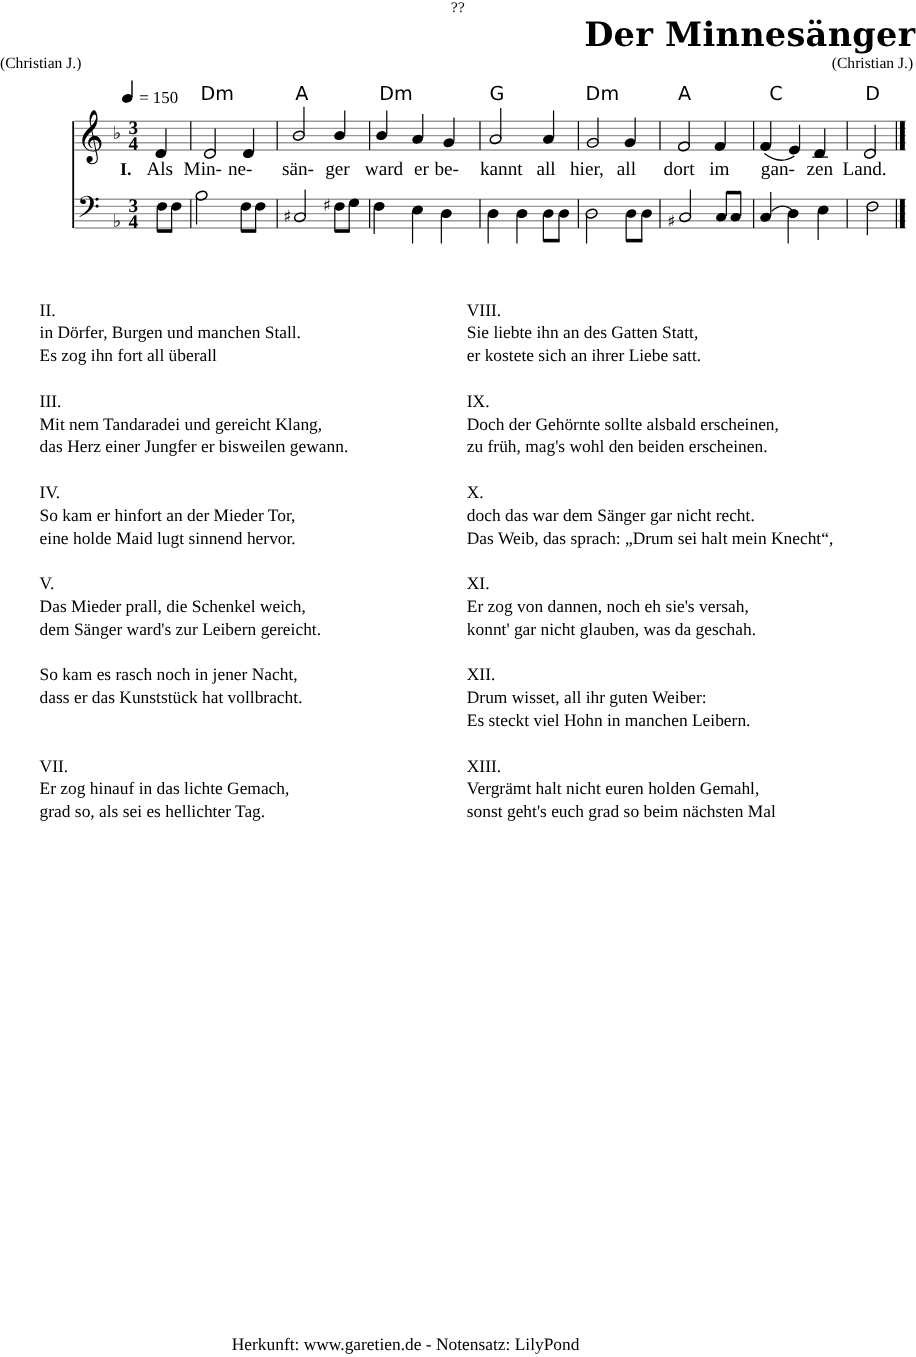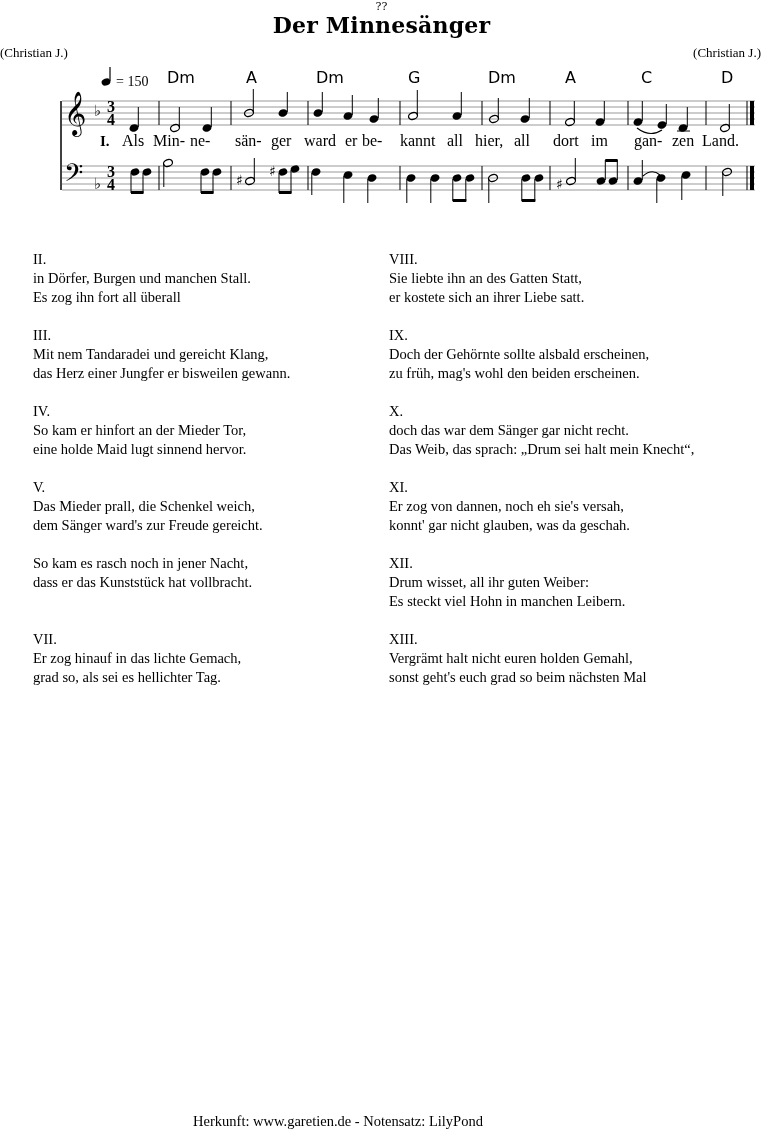--- a/index.html
+++ b/index.html
@@ -1,20 +1,20 @@
 <!DOCTYPE html>
 <html><head>
 <meta charset="utf-8">
 <style>
   html, body { margin:0; padding:0; background:#ffffff; }
   body { width:763px; height:1131px; position:relative; overflow:hidden;
          font-family:"DejaVu Serif","Liberation Serif",serif; color:#000; }
   .abs { position:absolute; }
   .subtitle-top { top:0px; left:0; width:763px; text-align:center; font-size:11px; }
-  .title { top:12px; left:0; width:763px; text-align:center; font-size:22px; font-weight:bold; letter-spacing:0.2px; }
+  .title { top:12px; left:0; width:763px; text-align:right; font-size:28px; font-weight:bold; letter-spacing:0.2px; }
   .poet { top:45px; left:0px; font-size:13px; font-family:"Liberation Serif",serif; }
   .composer { top:45px; right:2px; font-size:13px; font-family:"Liberation Serif",serif; }
   .score { top:60px; left:0; width:763px; height:160px; }
   .verse-col { position:absolute; top:250px; width:360px; font-family:"Liberation Serif",serif; font-size:14.5px; line-height:19px; }
   .verse-col.left { left:33px; }
   .verse-col.right { left:389px; }
   .verse { margin-bottom:19px; height:57px; }
   .verse-num { font-weight:normal; display:block; }
   .verse-line { display:block; white-space:nowrap; }
   .footer { top:1113px; left:0; width:676px; text-align:center; font-size:14.5px; font-family:"Liberation Serif",serif; }
@@ -252,21 +252,21 @@
     <span class="verse-line">das Herz einer Jungfer er bisweilen gewann.</span>
   </div>
   <div class="verse">
     <span class="verse-num">IV.</span>
     <span class="verse-line">So kam er hinfort an der Mieder Tor,</span>
     <span class="verse-line">eine holde Maid lugt sinnend hervor.</span>
   </div>
   <div class="verse">
     <span class="verse-num">V.</span>
     <span class="verse-line">Das Mieder prall, die Schenkel weich,</span>
-    <span class="verse-line">dem Sänger ward's zur Freude gereicht.</span>
+    <span class="verse-line">dem Sänger ward's zur Leibern gereicht.</span>
   </div>
   <div class="verse">
     <span class="verse-line">So kam es rasch noch in jener Nacht,</span>
     <span class="verse-line">dass er das Kunststück hat vollbracht.</span>
   </div>
   <div class="verse">
     <span class="verse-num">VII.</span>
     <span class="verse-line">Er zog hinauf in das lichte Gemach,</span>
     <span class="verse-line">grad so, als sei es hellichter Tag.</span>
   </div>

